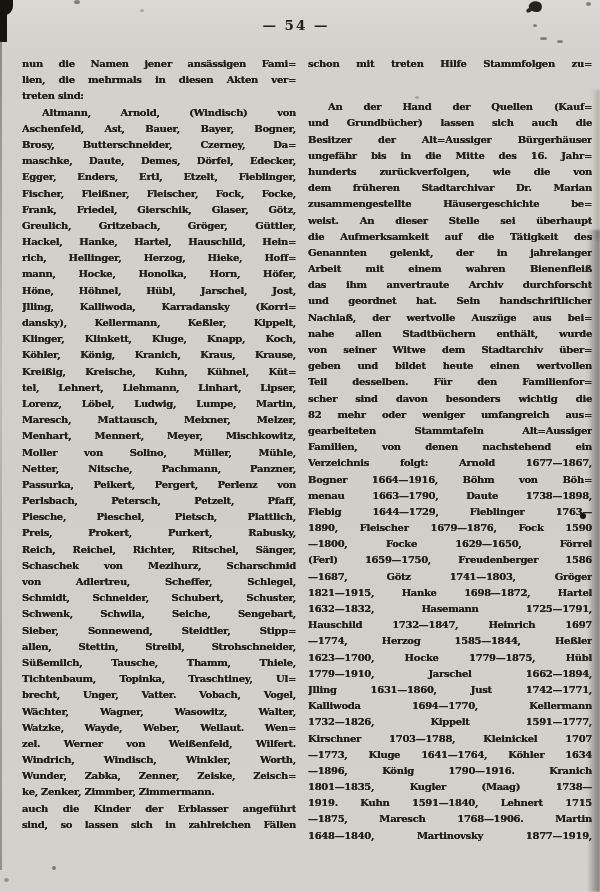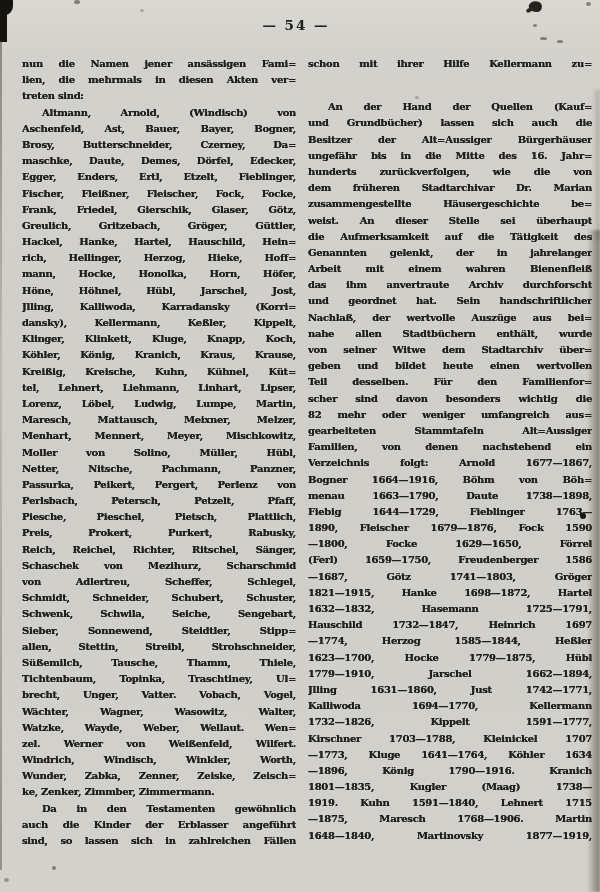--- a/index.html
+++ b/index.html
@@ -86,21 +86,21 @@
         <div class="text-line">Höne, Höhnel, Hübl, Jarschel, Jost,</div>
         <div class="text-line">Jlling, Kalliwoda, Karradansky (Korri=</div>
         <div class="text-line">dansky), Kellermann, Keßler, Kippelt,</div>
         <div class="text-line">Klinger, Klinkett, Kluge, Knapp, Koch,</div>
         <div class="text-line">Köhler, König, Kranich, Kraus, Krause,</div>
         <div class="text-line">Kreißig, Kreische, Kuhn, Kühnel, Küt=</div>
         <div class="text-line">tel, Lehnert, Liehmann, Linhart, Lipser,</div>
         <div class="text-line">Lorenz, Löbel, Ludwig, Lumpe, Martin,</div>
         <div class="text-line">Maresch, Mattausch, Meixner, Melzer,</div>
         <div class="text-line">Menhart, Mennert, Meyer, Mischkowitz,</div>
-        <div class="text-line">Moller von Solino, Müller, Hübl,</div>
+        <div class="text-line">Moller von Solino, Müller, Mühle,</div>
         <div class="text-line">Netter, Nitsche, Pachmann, Panzner,</div>
         <div class="text-line">Passurka, Peikert, Pergert, Perlenz von</div>
         <div class="text-line">Perlsbach, Petersch, Petzelt, Pfaff,</div>
         <div class="text-line">Piesche, Pieschel, Pietsch, Plattlich,</div>
         <div class="text-line">Preis, Prokert, Purkert, Rabusky,</div>
         <div class="text-line">Reich, Reichel, Richter, Ritschel, Sänger,</div>
         <div class="text-line">Schaschek von Mezihurz, Scharschmid</div>
         <div class="text-line">von Adlertreu, Scheffer, Schlegel,</div>
         <div class="text-line">Schmidt, Schneider, Schubert, Schuster,</div>
         <div class="text-line">Schwenk, Schwila, Seiche, Sengebart,</div>
@@ -108,26 +108,25 @@
         <div class="text-line">allen, Stettin, Streibl, Strohschneider,</div>
         <div class="text-line">Süßemilch, Tausche, Thamm, Thiele,</div>
         <div class="text-line">Tichtenbaum, Topinka, Traschtiney, Ul=</div>
         <div class="text-line">brecht, Unger, Vatter. Vobach, Vogel,</div>
         <div class="text-line">Wächter, Wagner, Wasowitz, Walter,</div>
         <div class="text-line">Watzke, Wayde, Weber, Wellaut. Wen=</div>
         <div class="text-line">zel. Werner von Weißenfeld, Wilfert.</div>
         <div class="text-line">Windrich, Windisch, Winkler, Worth,</div>
         <div class="text-line">Wunder, Zabka, Zenner, Zeiske, Zeisch=</div>
         <div class="text-line end">ke, Zenker, Zimmber, Zimmermann.</div>
-        <div class="text-line indent">Da in den Testamenten gewöhnlich</div>
         <div class="text-line">auch die Kinder der Erblasser angeführt</div>
         <div class="text-line">sind, so lassen sich in zahlreichen Fällen</div>
       </div>
     <div class="col col-right">
-        <div class="text-line">schon mit ihrer Hilfe Kellermann zu=</div>
+        <div class="text-line">schon mit treten Hilfe Stammfolgen zu=</div>
         <div class="text-line indent gap">An der Hand der Quellen (Kauf=</div>
         <div class="text-line">und Grundbücher) lassen sich auch die</div>
         <div class="text-line">Besitzer der Alt=Aussiger Bürgerhäuser</div>
         <div class="text-line">ungefähr bis in die Mitte des 16. Jahr=</div>
         <div class="text-line">hunderts zurückverfolgen, wie die von</div>
         <div class="text-line">dem früheren Stadtarchivar Dr. Marian</div>
         <div class="text-line">zusammengestellte Häusergeschichte be=</div>
         <div class="text-line">weist. An dieser Stelle sei überhaupt</div>
         <div class="text-line">die Aufmerksamkeit auf die Tätigkeit des</div>
         <div class="text-line">Genannten gelenkt, der in jahrelanger</div>

